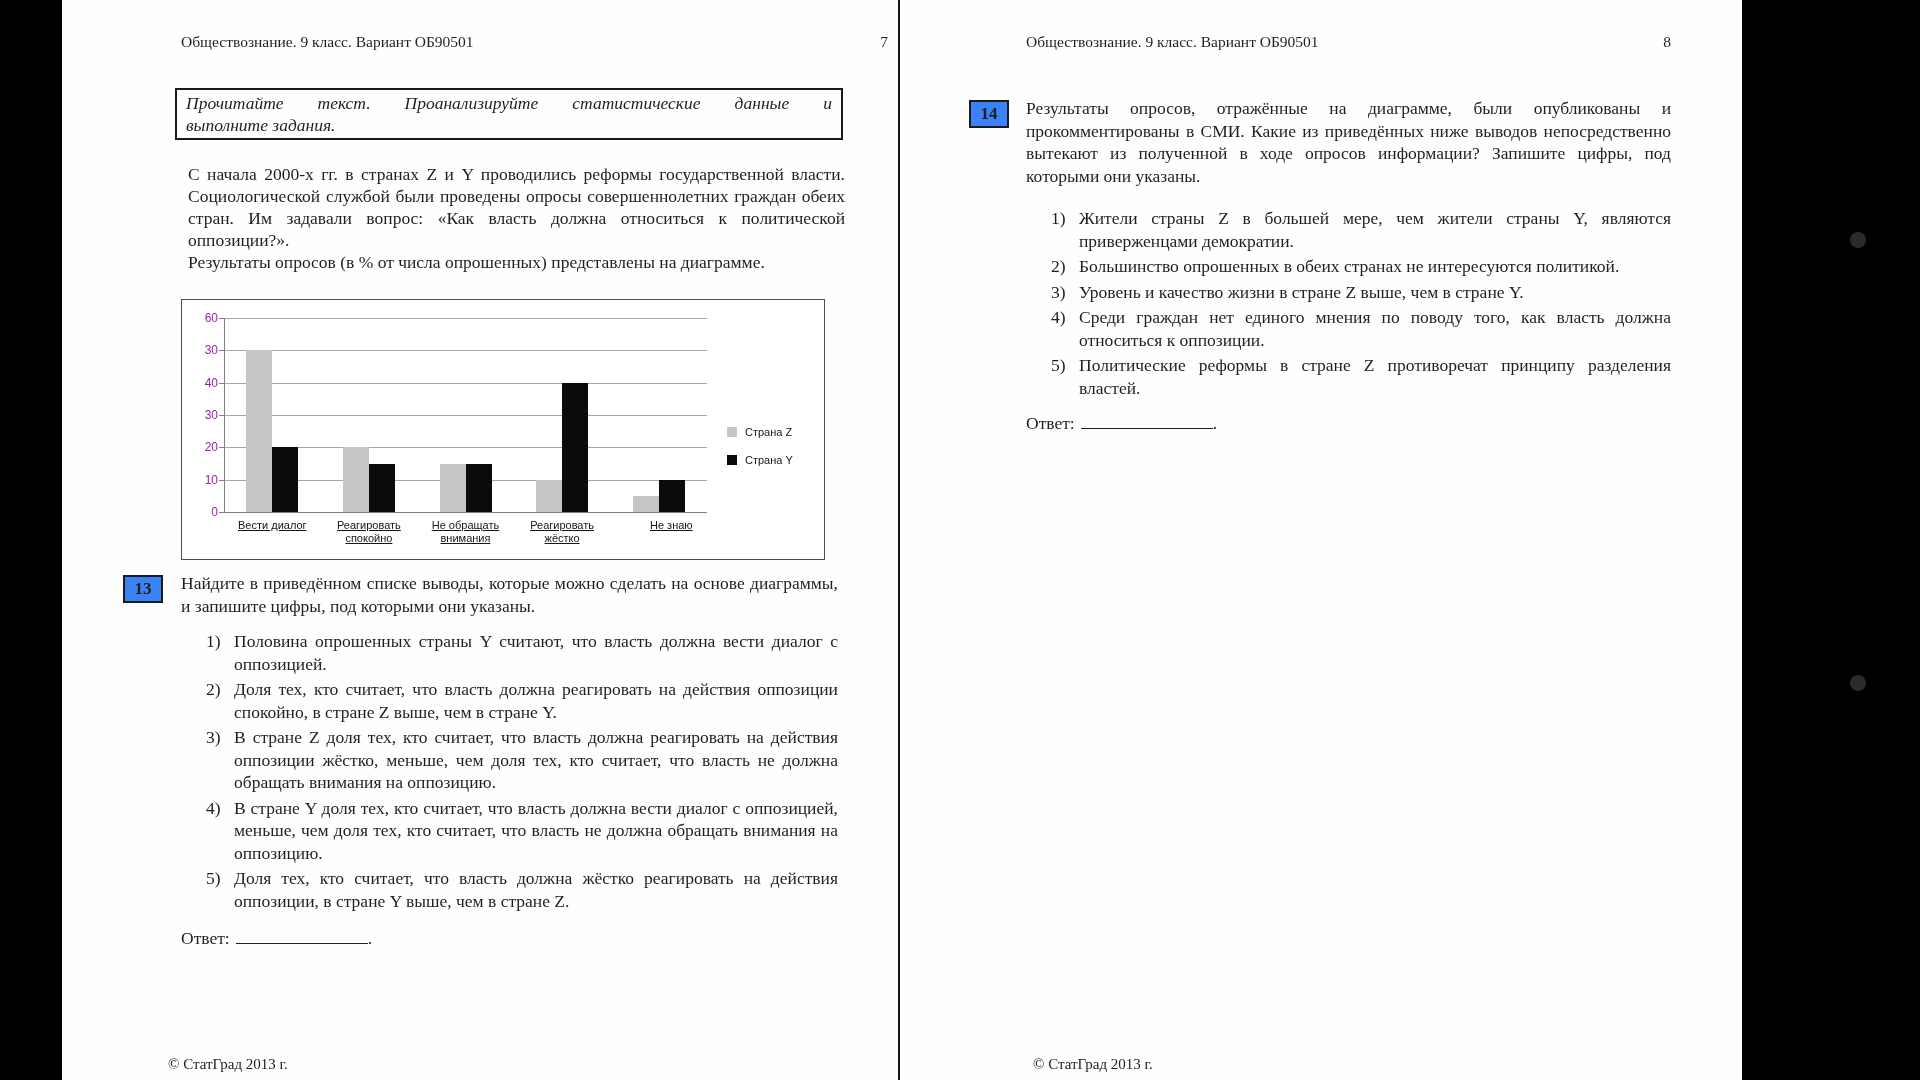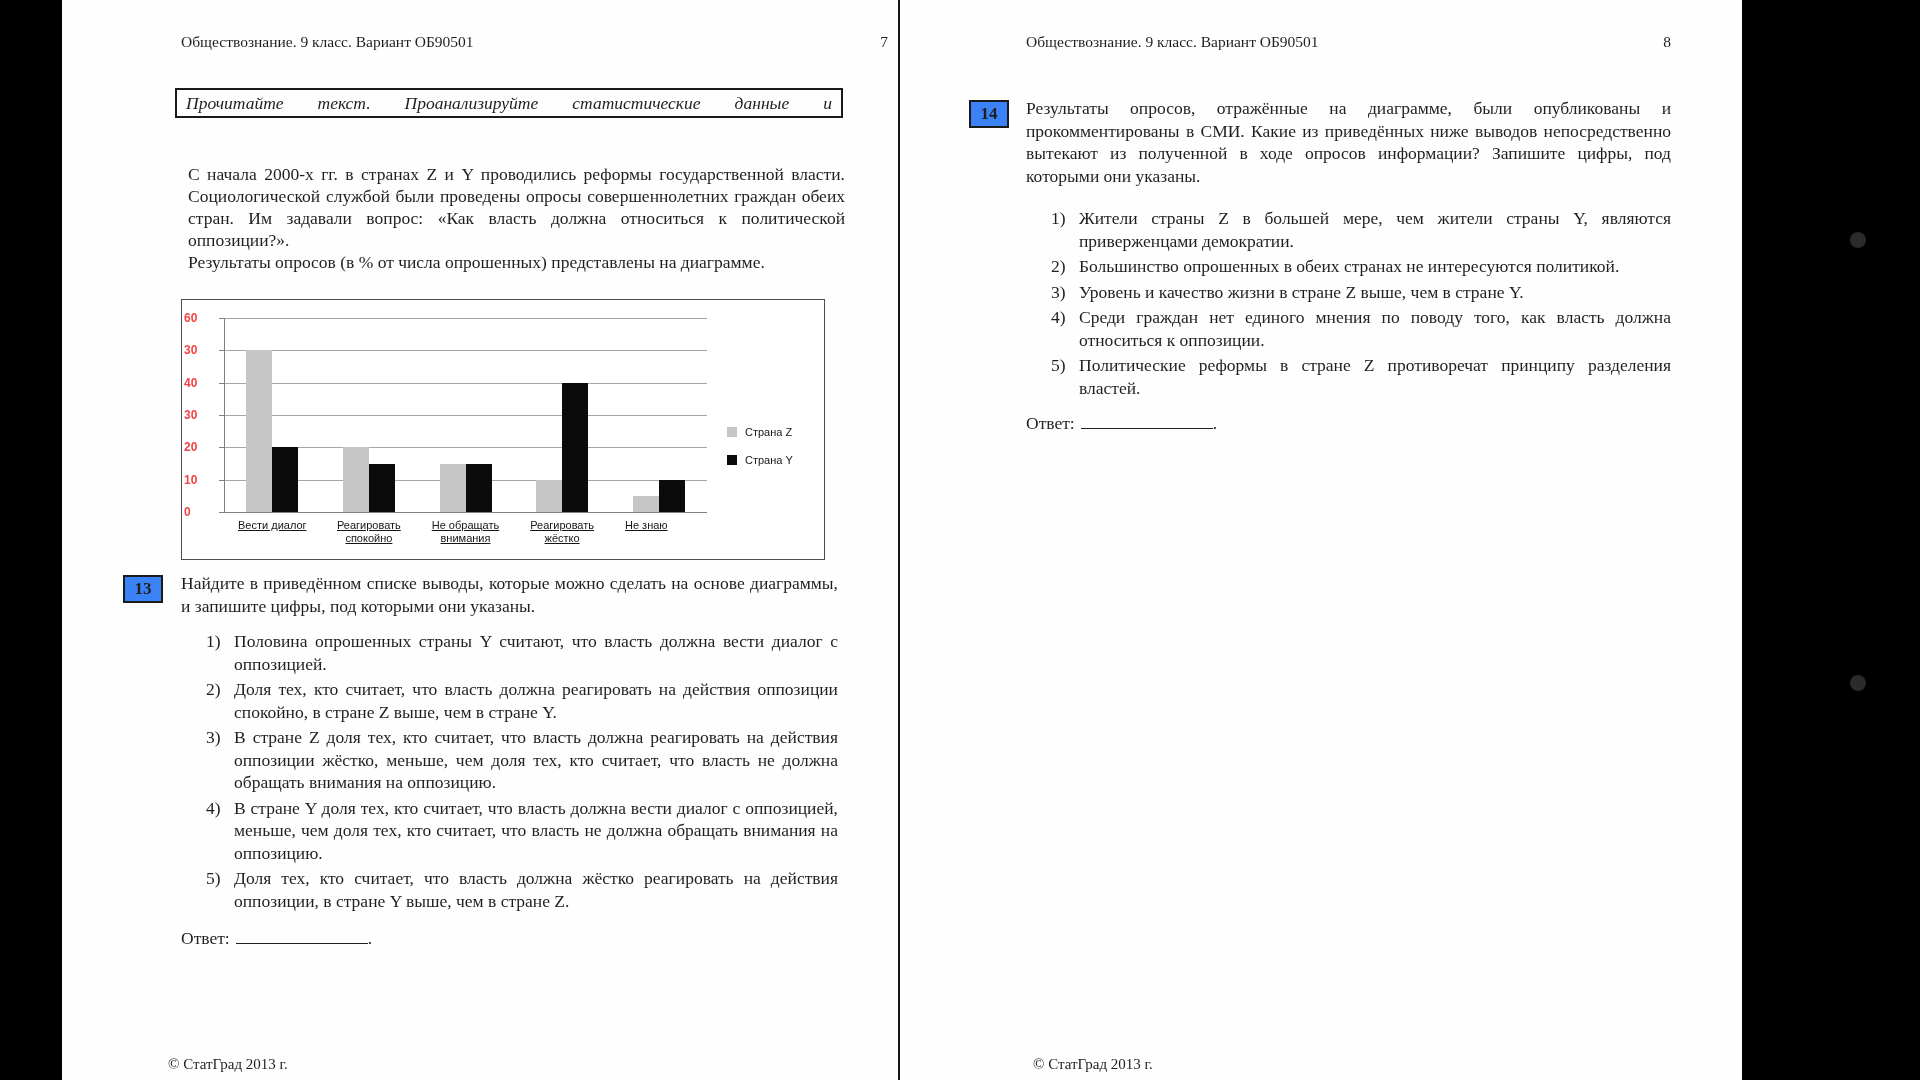--- a/index.html
+++ b/index.html
@@ -20,22 +20,22 @@
   .instruction-box .l1{text-align:justify;text-align-last:justify;}
 
   .intro{position:absolute;left:110px;top:163px;width:657px;font-size:17.5px;line-height:22px;text-align:justify;}
 
   .chart{position:absolute;left:103px;top:299px;width:642px;height:259px;border:1px solid #4d4d4d;background:#fff;}
   .chart *{position:absolute;}
   .grid{height:1px;background:#a6a6a6;}
   .axis-y{width:1px;background:#808080;}
   .axis-x{height:1px;background:#808080;}
   .ytickmark{height:1px;width:5px;background:#808080;}
-  .ytick{width:34px;text-align:left;font-family:"Liberation Sans",sans-serif;
-         font-size:12px;font-weight:700;color:#ef4444;}
+  .ytick{width:34px;text-align:right;font-family:"Liberation Sans",sans-serif;
+         font-size:12px;font-weight:400;color:#a21caf;}
   .bar{bottom:auto;}
   .xcat{font-family:"Liberation Sans",sans-serif;font-size:11px;line-height:13px;text-align:center;color:#161616;text-decoration:underline;}
   .legend-row{display:flex;align-items:center;gap:8px;position:absolute;}
   .legend-swatch{position:static;width:10px;height:10px;}
   .legend-label{position:static;font-family:"Liberation Sans",sans-serif;font-size:11px;color:#161616;}
 
   .qnum{position:absolute;width:36px;height:24px;border:2px solid #1a1a1a;text-align:center;
         font-weight:bold;font-size:17px;line-height:24px;background:#3b82f6;}
   .qtext{position:absolute;font-size:17.5px;line-height:22.5px;text-align:justify;}
   .opts{position:absolute;font-size:17.5px;line-height:22.5px;}
@@ -56,20 +56,21 @@
   <div class="doc">
 
     <div class="page page-left">
       <div class="pg-header">
         <span>Обществознание. 9 класс. Вариант ОБ90501</span>
         <span>7</span>
       </div>
 
       <div class="instruction-box">
         <div class="l1">Прочитайте текст. Проанализируйте статистические данные и</div>
+        <div>выполните задания.</div>
       </div>
 
       <div class="intro">
         <div>С начала 2000-х гг. в странах Z и Y проводились реформы государственной власти. Социологической службой были проведены опросы совершеннолетних граждан обеих стран. Им задавали вопрос: «Как власть должна относиться к политической оппозиции?».</div>
         <div>Результаты опросов (в % от числа опрошенных) представлены на диаграмме.</div>
       </div>
 
       <div class="chart" id="chart-box">
           <div class="ytickmark" style="left: 37px; top: 212px;"></div>
           <div class="ytick" style="left: 2px; top: 205px;">0</div>
@@ -100,21 +101,21 @@
           <div class="bar" style="left: 186.9px; top: 163.5px; width: 26px; height: 48.5px; background: rgb(11, 11, 11);"></div>
           <div class="xcat" style="left: 142.6px; top: 219px; width: 88.6px;">Реагировать спокойно</div>
           <div class="bar" style="left: 257.5px; top: 163.5px; width: 26px; height: 48.5px; background: rgb(198, 198, 198);"></div>
           <div class="bar" style="left: 283.5px; top: 163.5px; width: 26px; height: 48.5px; background: rgb(11, 11, 11);"></div>
           <div class="xcat" style="left: 239.2px; top: 219px; width: 88.6px;">Не обращать внимания</div>
           <div class="bar" style="left: 354.1px; top: 179.667px; width: 26px; height: 32.3333px; background: rgb(198, 198, 198);"></div>
           <div class="bar" style="left: 380.1px; top: 82.6667px; width: 26px; height: 129.333px; background: rgb(11, 11, 11);"></div>
           <div class="xcat" style="left: 335.8px; top: 219px; width: 88.6px;">Реагировать жёстко</div>
           <div class="bar" style="left: 450.7px; top: 195.833px; width: 26px; height: 16.1667px; background: rgb(198, 198, 198);"></div>
           <div class="bar" style="left: 476.7px; top: 179.667px; width: 26px; height: 32.3333px; background: rgb(11, 11, 11);"></div>
-          <div class="xcat" style="left: 420px; top: 219px; width: 88.6px;">Не знаю</div>
+          <div class="xcat" style="left: 445px; top: 219px; width: 88.6px;">Не знаю</div>
           <div class="legend-row" style="left: 545px; top: 126px;">
             <div class="legend-swatch" style="background: rgb(198, 198, 198);"></div>
             <div class="legend-label">Страна Z</div>
           </div>
           <div class="legend-row" style="left: 545px; top: 154px;">
             <div class="legend-swatch" style="background: rgb(11, 11, 11);"></div>
             <div class="legend-label">Страна Y</div>
           </div>
         </div>
 

